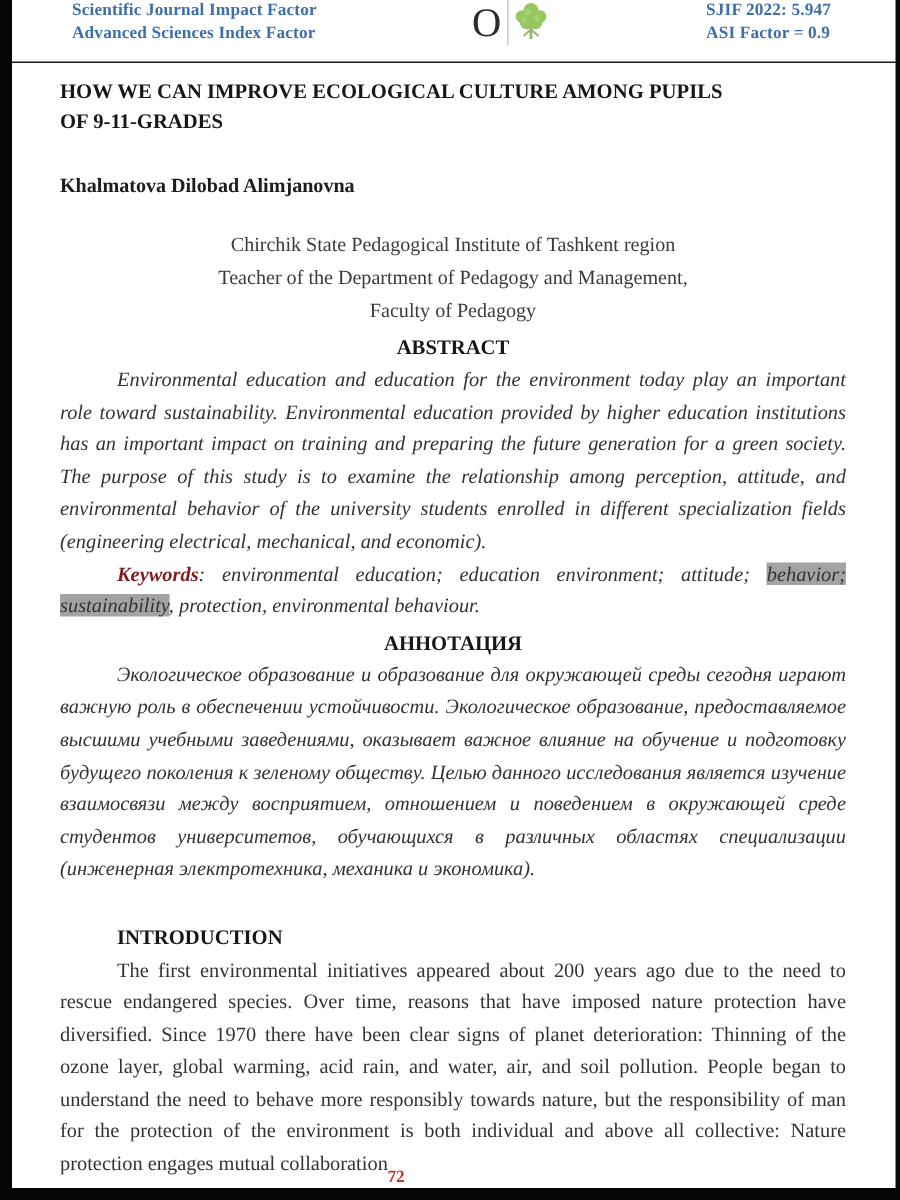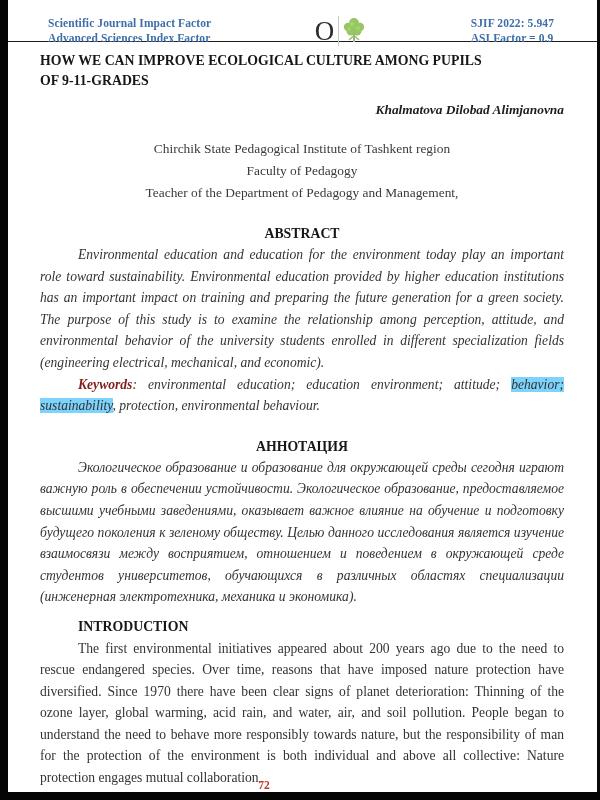--- a/index.html
+++ b/index.html
@@ -11,56 +11,56 @@
     overflow:hidden;
     color:#2e2e2e;
   }
   
   .scan-left  { position:absolute; left:0; top:0; width:8px; height:800px; background:#050505; z-index:5; }
   .scan-right { position:absolute; right:0; top:0; width:3px; height:800px; background:#0a0a0a; z-index:5; }
   .scan-bottom{ position:absolute; left:0; bottom:0; width:600px; height:8px; background:#050505; z-index:5; }
 
   .header {
     display:flex; justify-content:space-between; align-items:flex-start;
-    padding:16px 46px 0 48px; height:38px;
+    padding:0 46px 0 48px; height:38px;
   }
   .header-metrics {
     color:#3e6fa8; font-weight:bold; font-size:11.5px; line-height:15px;
     letter-spacing:0.1px;
   }
   .logo { display:flex; align-items:flex-start; gap:2px; margin-top:0; }
   .logo-letter { font-size:27px; line-height:30px; color:#2b2b2b; font-family:"Liberation Serif", serif; }
   .logo-divider { width:1px; height:30px; background:#c9c9c9; margin-left:2px; }
 
   .rule { width:600px; border-top:1.6px solid #1c1c1c; margin-top:3px; }
 
   .content { padding:0 36px 0 40px; }
 
   .title {
     text-align:left; font-weight:bold; font-size:13.8px; line-height:20px;
     margin-top:9px; color:#171717;
   }
-  .author { text-align:right; font-weight:bold; font-size:13.4px; margin-top:11px; color:#1d1d1d;font-style:italic; }
+  .author { text-align:left; font-weight:bold; font-size:13.4px; margin-top:25px; color:#1d1d1d; }
   .affiliation { text-align:center; font-size:13.4px; line-height:22px; margin-top:20px; color:#3a3a3a; }
 
   .section-heading {
     text-align:center; font-weight:bold; font-size:13.8px; line-height:21px;
-    color:#171717; margin-top:19px;
+    color:#171717; margin-top:3px;
   }
   .para {
     font-size:13.6px; line-height:21.6px; text-align:justify; text-indent:38px;
     color:#333333;
   }
   .italic { font-style:italic; }
   .kw-label { font-weight:bold; color:#7f1d1d; }
-  .hl { background:#7dd3fc; }
+  .hl { background:#a3a3a3; }
 
   .intro-heading {
     font-weight:bold; font-size:13.8px; line-height:21.6px; text-indent:38px;
-    color:#171717; margin-top:8px;
+    color:#171717; margin-top:24px;
   }
   .page-number {
     position:absolute; bottom:9px; left:0; width:528px; text-align:center;
     color:#c0392b; font-weight:bold; font-size:11.5px; z-index:6;
   }
 </style>
 </head>
 <body>
 
 <div class="scan-left"></div>
@@ -107,22 +107,22 @@
 
   <div class="title">
     <div>HOW WE CAN IMPROVE ECOLOGICAL CULTURE AMONG PUPILS</div>
     <div>OF 9-11-GRADES</div>
   </div>
 
   <div class="author">Khalmatova Dilobad Alimjanovna</div>
 
   <div class="affiliation">
     <div>Chirchik State Pedagogical Institute of Tashkent region</div>
+    <div>Teacher of the Department of Pedagogy and Management,</div>
     <div>Faculty of Pedagogy</div>
-    <div>Teacher of the Department of Pedagogy and Management,</div>
   </div>
 
   <div class="section-heading">ABSTRACT</div>
 
   <p class="para italic">Environmental education and education for the environment today play an important role toward sustainability. Environmental education provided by higher education institutions has an important impact on training and preparing the future generation for a green society. The purpose of this study is to examine the relationship among perception, attitude, and environmental behavior of the university students enrolled in different specialization fields (engineering electrical, mechanical, and economic).</p>
 
   <p class="para italic"><span class="kw-label">Keywords</span><span>: environmental education; education environment; attitude; </span><span class="hl">behavior;</span><span> </span><span class="hl">sustainability</span><span>, protection, environmental behaviour.</span></p>
 
   <div class="section-heading">АННОТАЦИЯ</div>
 

